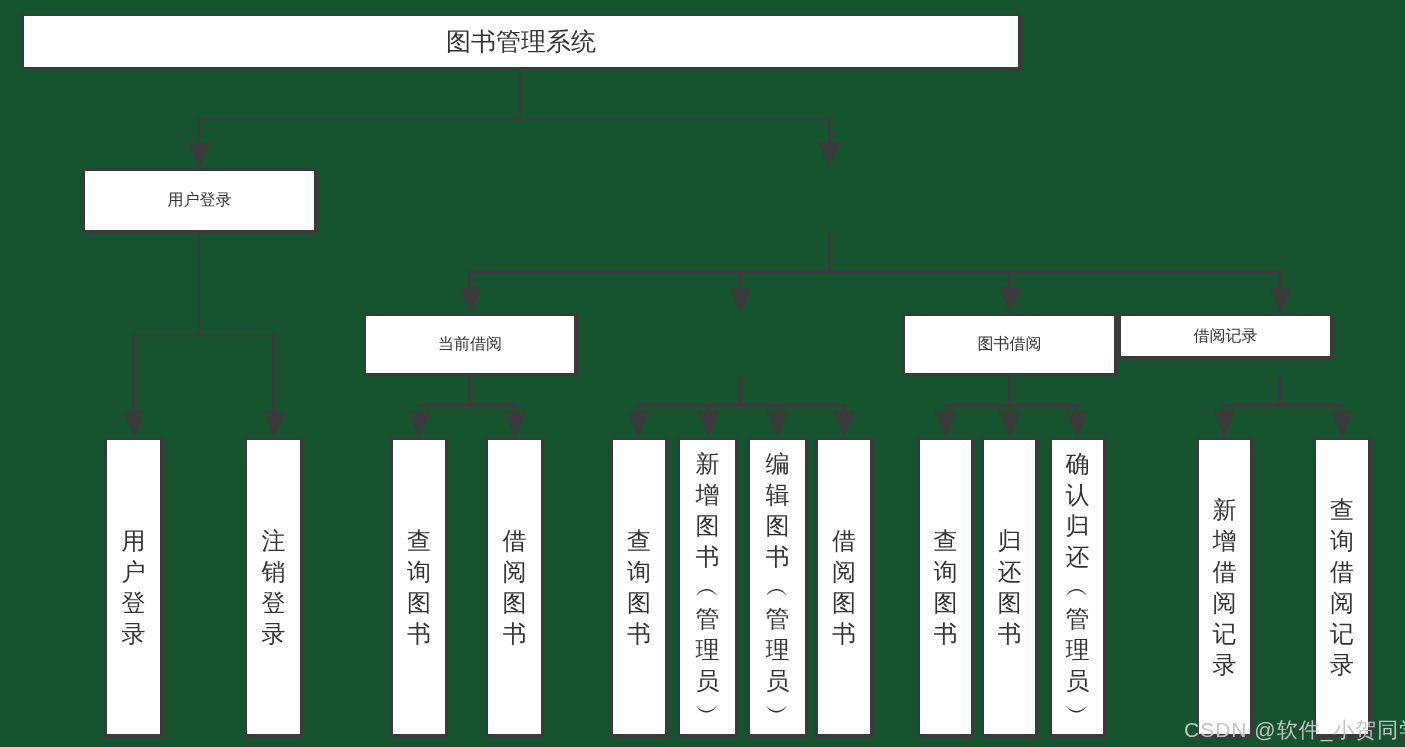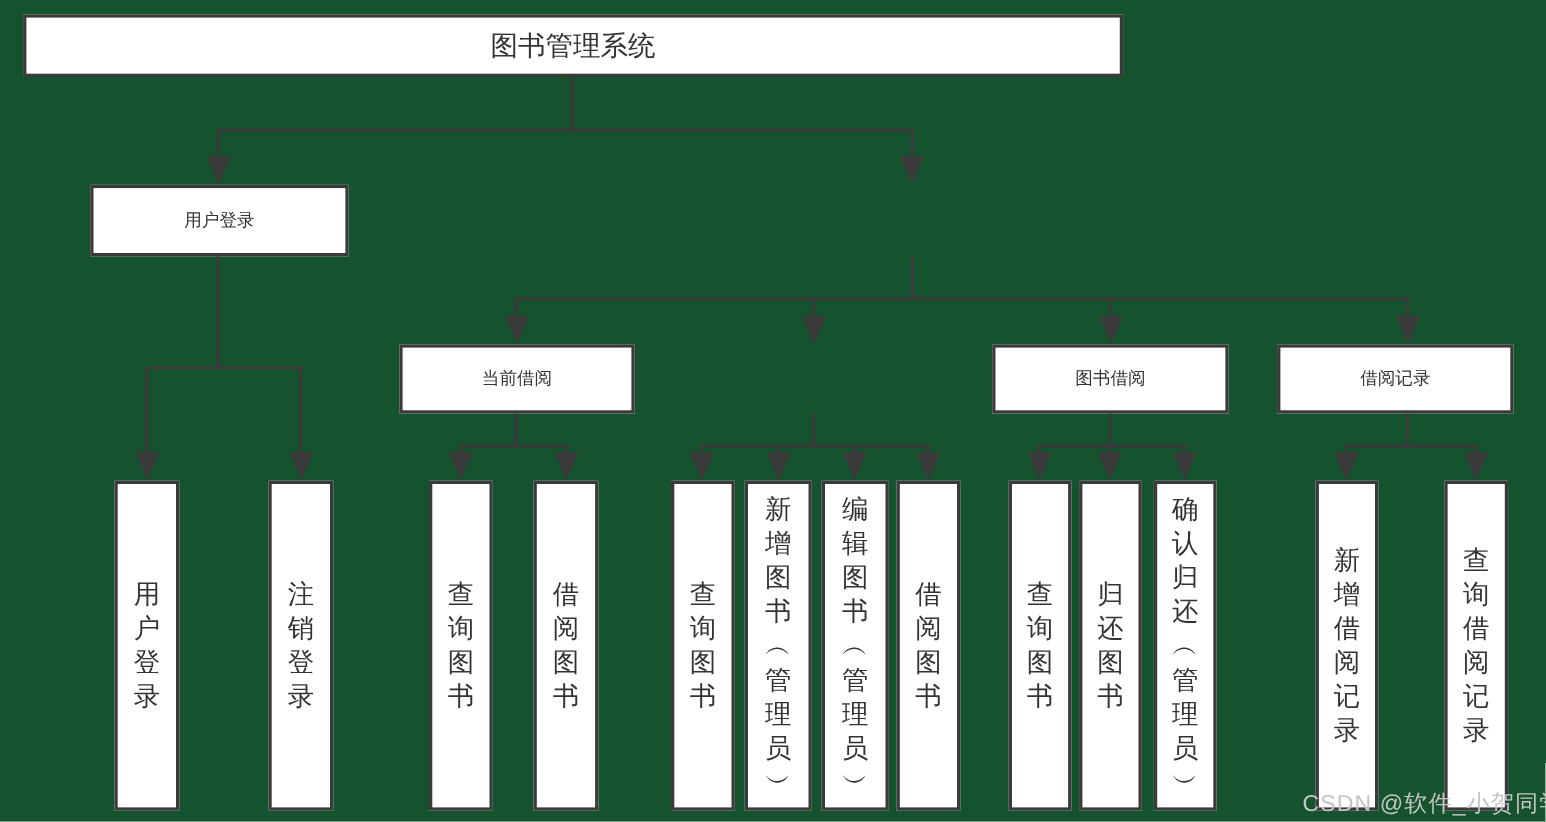--- a/index.html
+++ b/index.html
@@ -45,21 +45,21 @@
 
   <div class="node" style="left:363px;top:313px;width:214px;height:63px">
     <span>当前借阅</span>
   </div>
 
 
   <div class="node" style="left:902px;top:313px;width:215px;height:63px">
     <span>图书借阅</span>
   </div>
 
-  <div class="node" style="left:1161px;top:313px;width:215px;height:63px">
+  <div class="node" style="left:1118px;top:313px;width:215px;height:46px">
     <span>借阅记录</span>
   </div>
 
   <div class="node leaf" style="left:104px;top:437px;width:59px;height:300px">
     <span class="vtext">
         <span class="vc">用</span>
         <span class="vc">户</span>
         <span class="vc">登</span>
         <span class="vc">录</span>
       </span>

